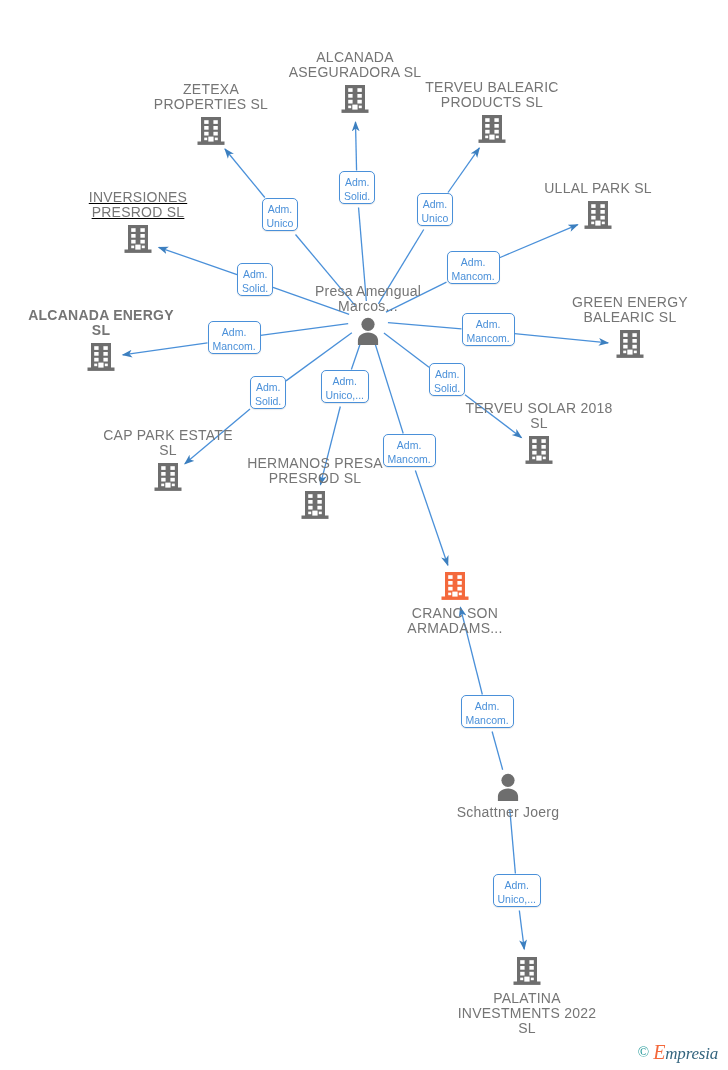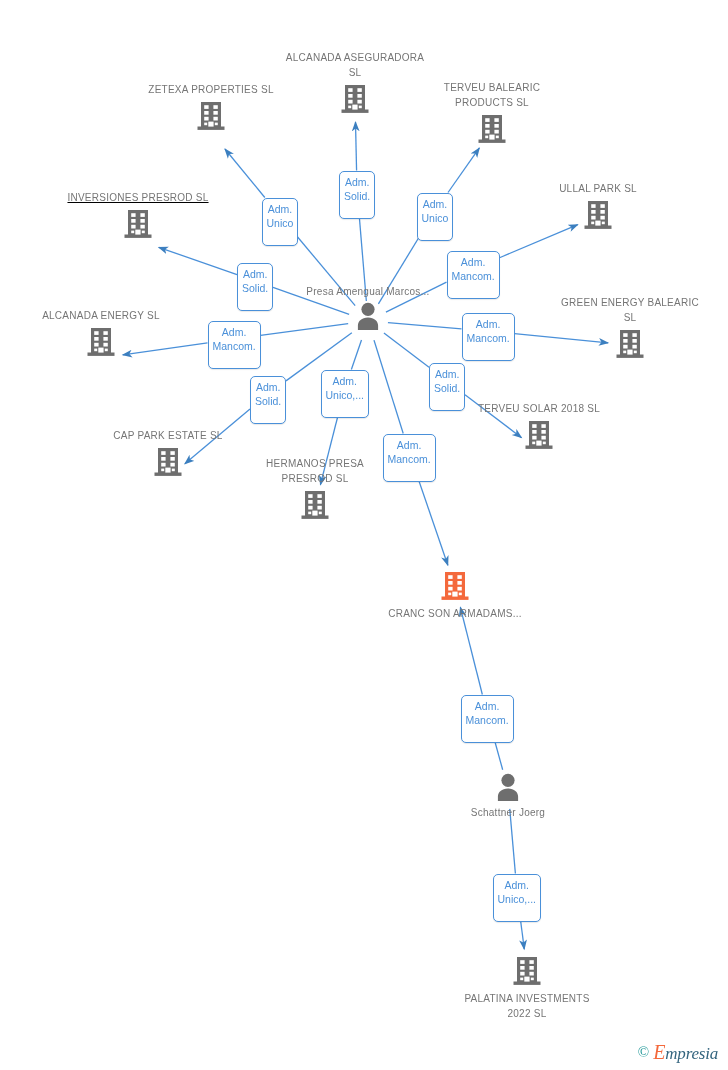--- a/index.html
+++ b/index.html
@@ -28,21 +28,21 @@
   }
   .node {
     position: absolute;
     width: 150px;
     margin-left: -75px;
     text-align: center;
     line-height: 0;
   }
   .node-label {
     display: block;
-    font-size: 10px;
+    font-size: 14px;
     line-height: 15px;
     letter-spacing: 0.25px;
     color: #757575;
     font-family: "Liberation Sans", sans-serif;
     word-wrap: break-word;
   }
   .node-icon {
     display: block;
     line-height: 0;
   }
@@ -53,21 +53,21 @@
   .edge-label {
     position: absolute;
     box-sizing: border-box;
     background: #ffffff;
     border: 1px solid #4a90d9;
     border-radius: 5px;
     color: #4a90d9;
     font-size: 10.5px;
     line-height: 14px;
     text-align: center;
-    padding: 3px 4px 15px 4px;
+    padding: 3px 4px 0 4px;
     white-space: nowrap;
     box-shadow: 0 1px 1px rgba(0,0,0,0.09);
     font-family: "Liberation Sans", sans-serif;
   }
   .edge-label span { display: block; }
 
   #watermark {
     position: absolute;
     right: 10px;
     bottom: 8px;
@@ -260,21 +260,21 @@
               <rect x="19.4" y="12.0" width="4.4" height="3.7"></rect>
               <rect x="10.2" y="17.8" width="4.4" height="3.7"></rect>
               <rect x="19.4" y="17.8" width="4.4" height="3.7"></rect>
               <rect x="14.3" y="22.6" width="5.3" height="5.0"></rect>
               <rect x="10.2" y="23.6" width="3.0" height="2.6"></rect>
               <rect x="20.8" y="23.6" width="3.0" height="2.6"></rect>
             </g>
           </svg>
         </span>
       </div>
-      <div class="node above" style="left: 101px; top: 308px;">
+      <div class="node above" style="left: 101px; top: 308px; font-weight: bold;">
         <span class="node-label">ALCANADA ENERGY  SL</span>
         <span class="node-icon">
           <svg width="34" height="34" viewBox="0 0 34 34" aria-hidden="true">
             <g fill="#6e6e6e">
               <rect x="7" y="3" width="20" height="25"></rect>
               <rect x="3.5" y="27.5" width="27" height="3.4"></rect>
             </g>
             <g fill="#ffffff">
               <rect x="10.2" y="6.2" width="4.4" height="3.7"></rect>
               <rect x="19.4" y="6.2" width="4.4" height="3.7"></rect>

